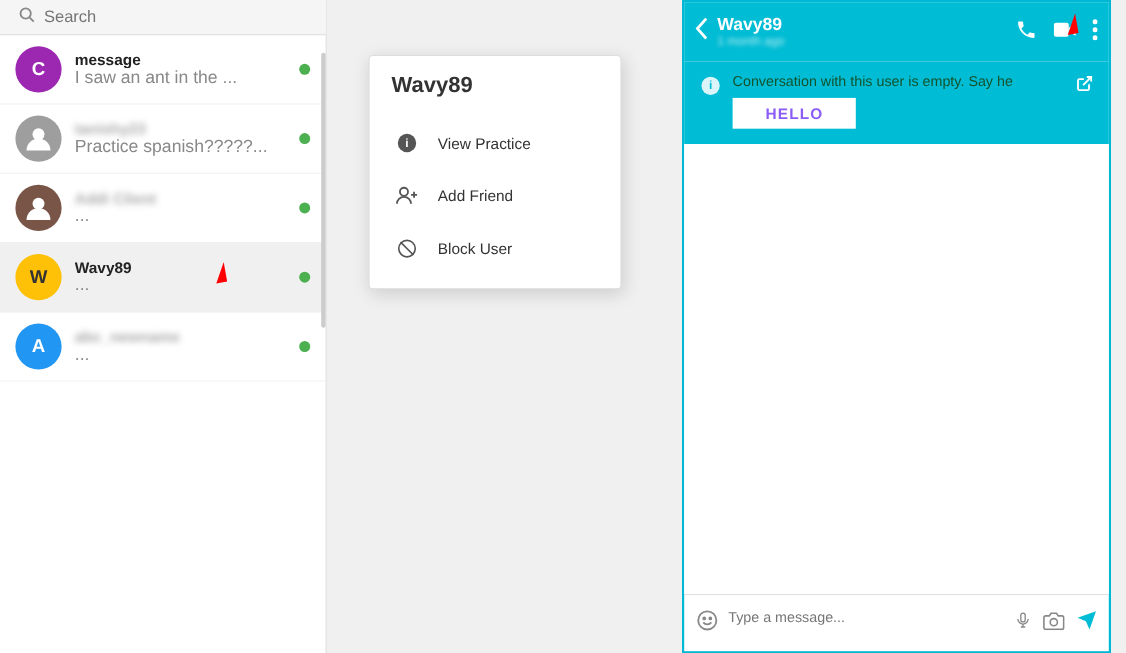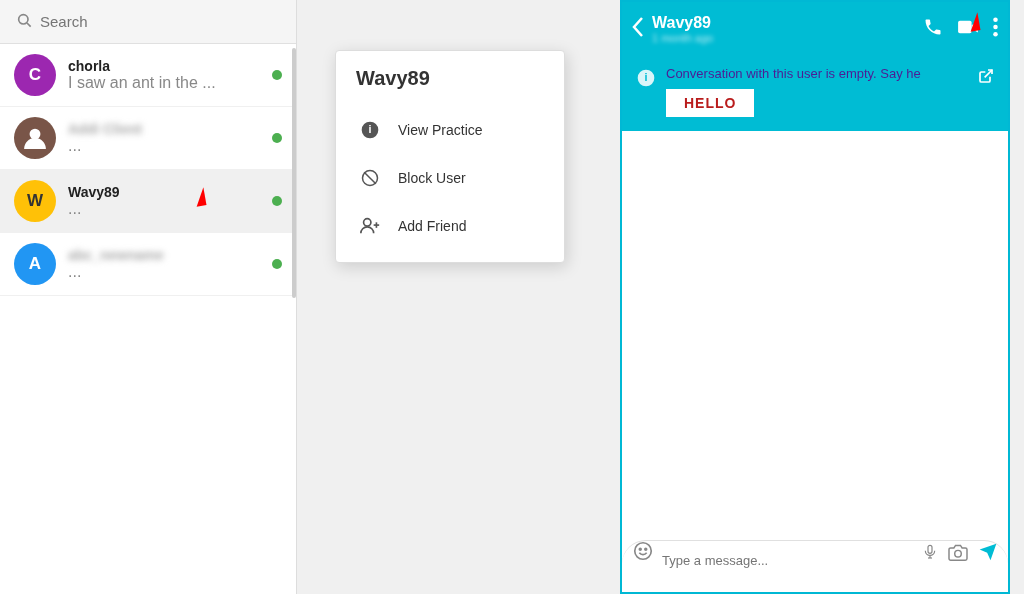--- a/index.html
+++ b/index.html
@@ -21,21 +21,21 @@
       background: #fff;
       border-right: 1px solid #ddd;
     }
 
     .search-bar {
       display: flex;
       align-items: center;
       padding: 12px 16px;
       background: #f5f5f5;
       border-bottom: 1px solid #e0e0e0;
-      height: 44px;
+      height: 32px;
     }
     .search-bar .search-icon-wrap {
       margin-right: 8px;
       color: #888;
       font-size: 16px;
     }
     .search-bar input {
       border: none;
       background: transparent;
       font-size: 15px;
@@ -235,55 +235,54 @@
     .notif-icon {
       color: #fff;
       font-size: 20px;
       margin-right: 10px;
       margin-top: 2px;
     }
     .notif-content {
       flex: 1;
     }
     .notif-text {
-      color: #4c1d95;
+      color: #14532d;
       font-size: 13px;
       margin-bottom: 8px;
     }
     .hello-btn {
       background: #fff;
       border: none;
-      padding: 6px 18px;
+      padding: 6px 30px;
       font-size: 14px;
       font-weight: 700;
       letter-spacing: 1px;
       cursor: pointer;
-      color: #b91c1c;
+      color: #8b5cf6;
     }
     .notif-link-icon {
       color: #fff;
       font-size: 16px;
       margin-left: 8px;
       margin-top: 2px;
     }
 
     .chat-messages {
       flex: 1;
       background: #fff;
       overflow-y: auto;
     }
 
     .chat-input-bar {
       display: flex;
-      align-items: flex-end;
-      padding: 24px 10px;
+      align-items: flex-start;
+      padding: 12px 10px;
       border-top: 1px solid #e0e0e0;
       height: 52px;
       flex-shrink: 0;
-      border-radius: 24px;
     }
     .chat-input-bar .emoji-btn {
       font-size: 22px;
       color: #888;
       margin-right: 8px;
       cursor: pointer;
     }
     .chat-input-bar input {
       flex: 1;
       border: none;
@@ -319,26 +318,39 @@
       </svg>
     </span>
     <input type="text" placeholder="Search" style="">
   </div>
 
   <div class="contact-list">
 
     <div class="contact-item">
       <div class="avatar avatar-purple">C</div>
       <div class="contact-info">
-        <div class="contact-name">chorla</div>
+        <div class="contact-name">message</div>
         <div class="contact-preview">I saw an ant in the ...</div>
       </div>
       <div class="online-dot"></div>
     </div>
 
+    <div class="contact-item">
+      <div class="avatar" style="background:#9e9e9e;">
+        <svg width="28" height="28" viewBox="0 0 36 36" fill="#fff">
+          <circle cx="18" cy="13" r="7"></circle>
+          <path d="M4 32c0-7.7 6.3-14 14-14s14 6.3 14 14"></path>
+        </svg>
+      </div>
+      <div class="contact-info">
+        <div class="contact-name blurred">tanishy23</div>
+        <div class="contact-preview">Practice spanish?????...</div>
+      </div>
+      <div class="online-dot"></div>
+    </div>
 
     <div class="contact-item">
       <div class="avatar" style="background:#795548;">
         <svg width="28" height="28" viewBox="0 0 36 36" fill="#fff">
           <circle cx="18" cy="13" r="7"></circle>
           <path d="M4 32c0-7.7 6.3-14 14-14s14 6.3 14 14"></path>
         </svg>
       </div>
       <div class="contact-info">
         <div class="contact-name blurred">Addi Client</div>
@@ -378,41 +390,41 @@
   <div class="context-menu-item">
     <div class="menu-icon">
       <svg width="20" height="20" viewBox="0 0 24 24" fill="#555">
         <circle cx="12" cy="12" r="10" fill="#555"></circle>
         <text x="12" y="16" text-anchor="middle" fill="white" font-size="13" font-weight="bold" font-family="Arial">i</text>
       </svg>
     </div>
     <span>View Practice</span>
   </div>
 
-
-  <div class="context-menu-item">
-    <div class="menu-icon">
-      <svg width="20" height="20" viewBox="0 0 24 24" fill="none" stroke="#555" stroke-width="1.8">
-        <circle cx="12" cy="12" r="9"></circle>
-        <line x1="5" y1="5" x2="19" y2="19"></line>
-      </svg>
-    </div>
-    <span>Block User</span>
-  </div>
 
   <div class="context-menu-item">
     <div class="menu-icon">
       <svg width="22" height="22" viewBox="0 0 24 24" fill="none" stroke="#555" stroke-width="1.8">
         <circle cx="9" cy="8" r="4"></circle>
         <path d="M2 20c0-4 3.1-7 7-7s7 3 7 7"></path>
         <line x1="19" y1="8" x2="19" y2="14"></line>
         <line x1="16" y1="11" x2="22" y2="11"></line>
       </svg>
     </div>
     <span>Add Friend</span>
+  </div>
+
+  <div class="context-menu-item">
+    <div class="menu-icon">
+      <svg width="20" height="20" viewBox="0 0 24 24" fill="none" stroke="#555" stroke-width="1.8">
+        <circle cx="12" cy="12" r="9"></circle>
+        <line x1="5" y1="5" x2="19" y2="19"></line>
+      </svg>
+    </div>
+    <span>Block User</span>
   </div>
 </div>
 
 <div class="chat-panel">
 
   <div class="chat-header">
     <div class="chat-back-btn">
       <svg width="12" height="22" viewBox="0 0 12 22" fill="white">
         <path d="M10 2 L2 11 L10 20" stroke="white" stroke-width="2.5" fill="none"></path>
       </svg>

